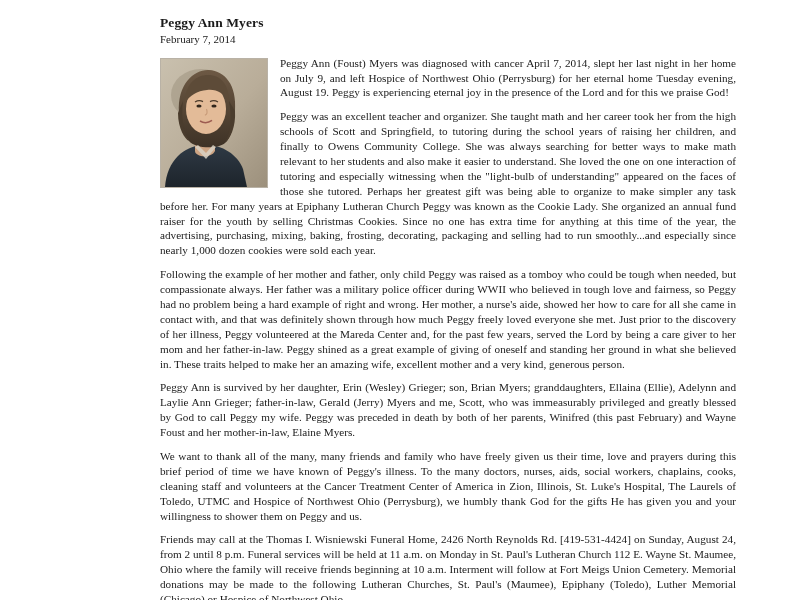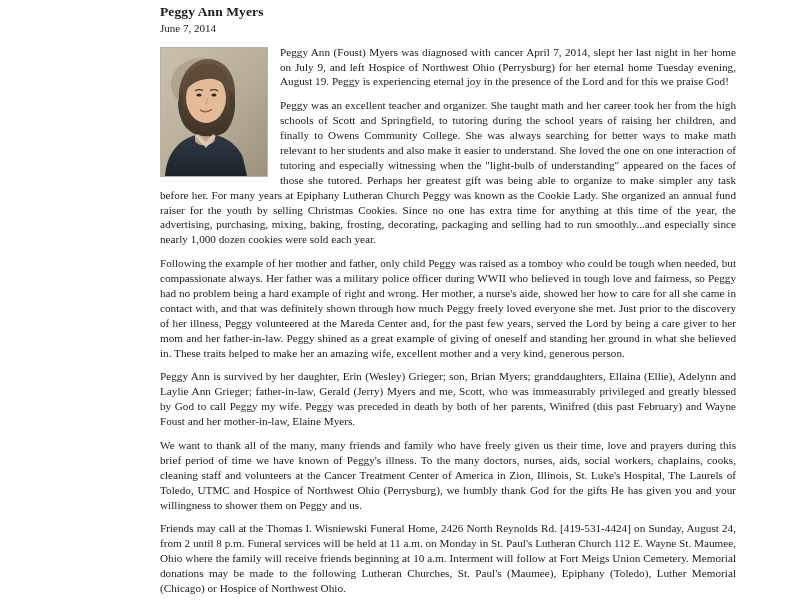--- a/index.html
+++ b/index.html
@@ -12,21 +12,21 @@
     background: #ffffff;
     font-family: "Liberation Serif", serif;
     color: #1a1a1a;
     overflow: hidden;
   }
   .page {
     position: relative;
     width: 800px;
     height: 600px;
     box-sizing: border-box;
-    padding: 4px 64px 0 160px;
+    padding: 15px 64px 0 160px;
   }
   .obit-name {
     font-family: "Liberation Serif", serif;
     font-weight: bold;
     font-size: 13.5px;
     line-height: 1.25;
     margin: 0 0 1px 0;
     letter-spacing: 0.1px;
   }
   .obit-date {
@@ -57,21 +57,21 @@
   .body-text p.first { margin-top: 8px; }
 
   .clearer { clear: both; height: 0; font-size: 0; line-height: 0; }
 </style>
 </head>
 <body>
 
 <div class="page">
 
   <h1 class="obit-name">Peggy Ann Myers</h1>
-  <div class="obit-date">June 7, 2014</div>
+  <div class="obit-date">February 7, 2014</div>
 
   <div class="portrait">
     <svg viewBox="0 0 106 128" preserveAspectRatio="none">
       <defs>
         <linearGradient id="bgGrad" x1="0" y1="0" x2="1" y2="1">
           <stop offset="0%" stop-color="#c9c0ae"></stop>
           <stop offset="55%" stop-color="#b9ad99"></stop>
           <stop offset="100%" stop-color="#9c907c"></stop>
         </linearGradient>
         <linearGradient id="hairGrad" x1="0" y1="0" x2="0" y2="1">

